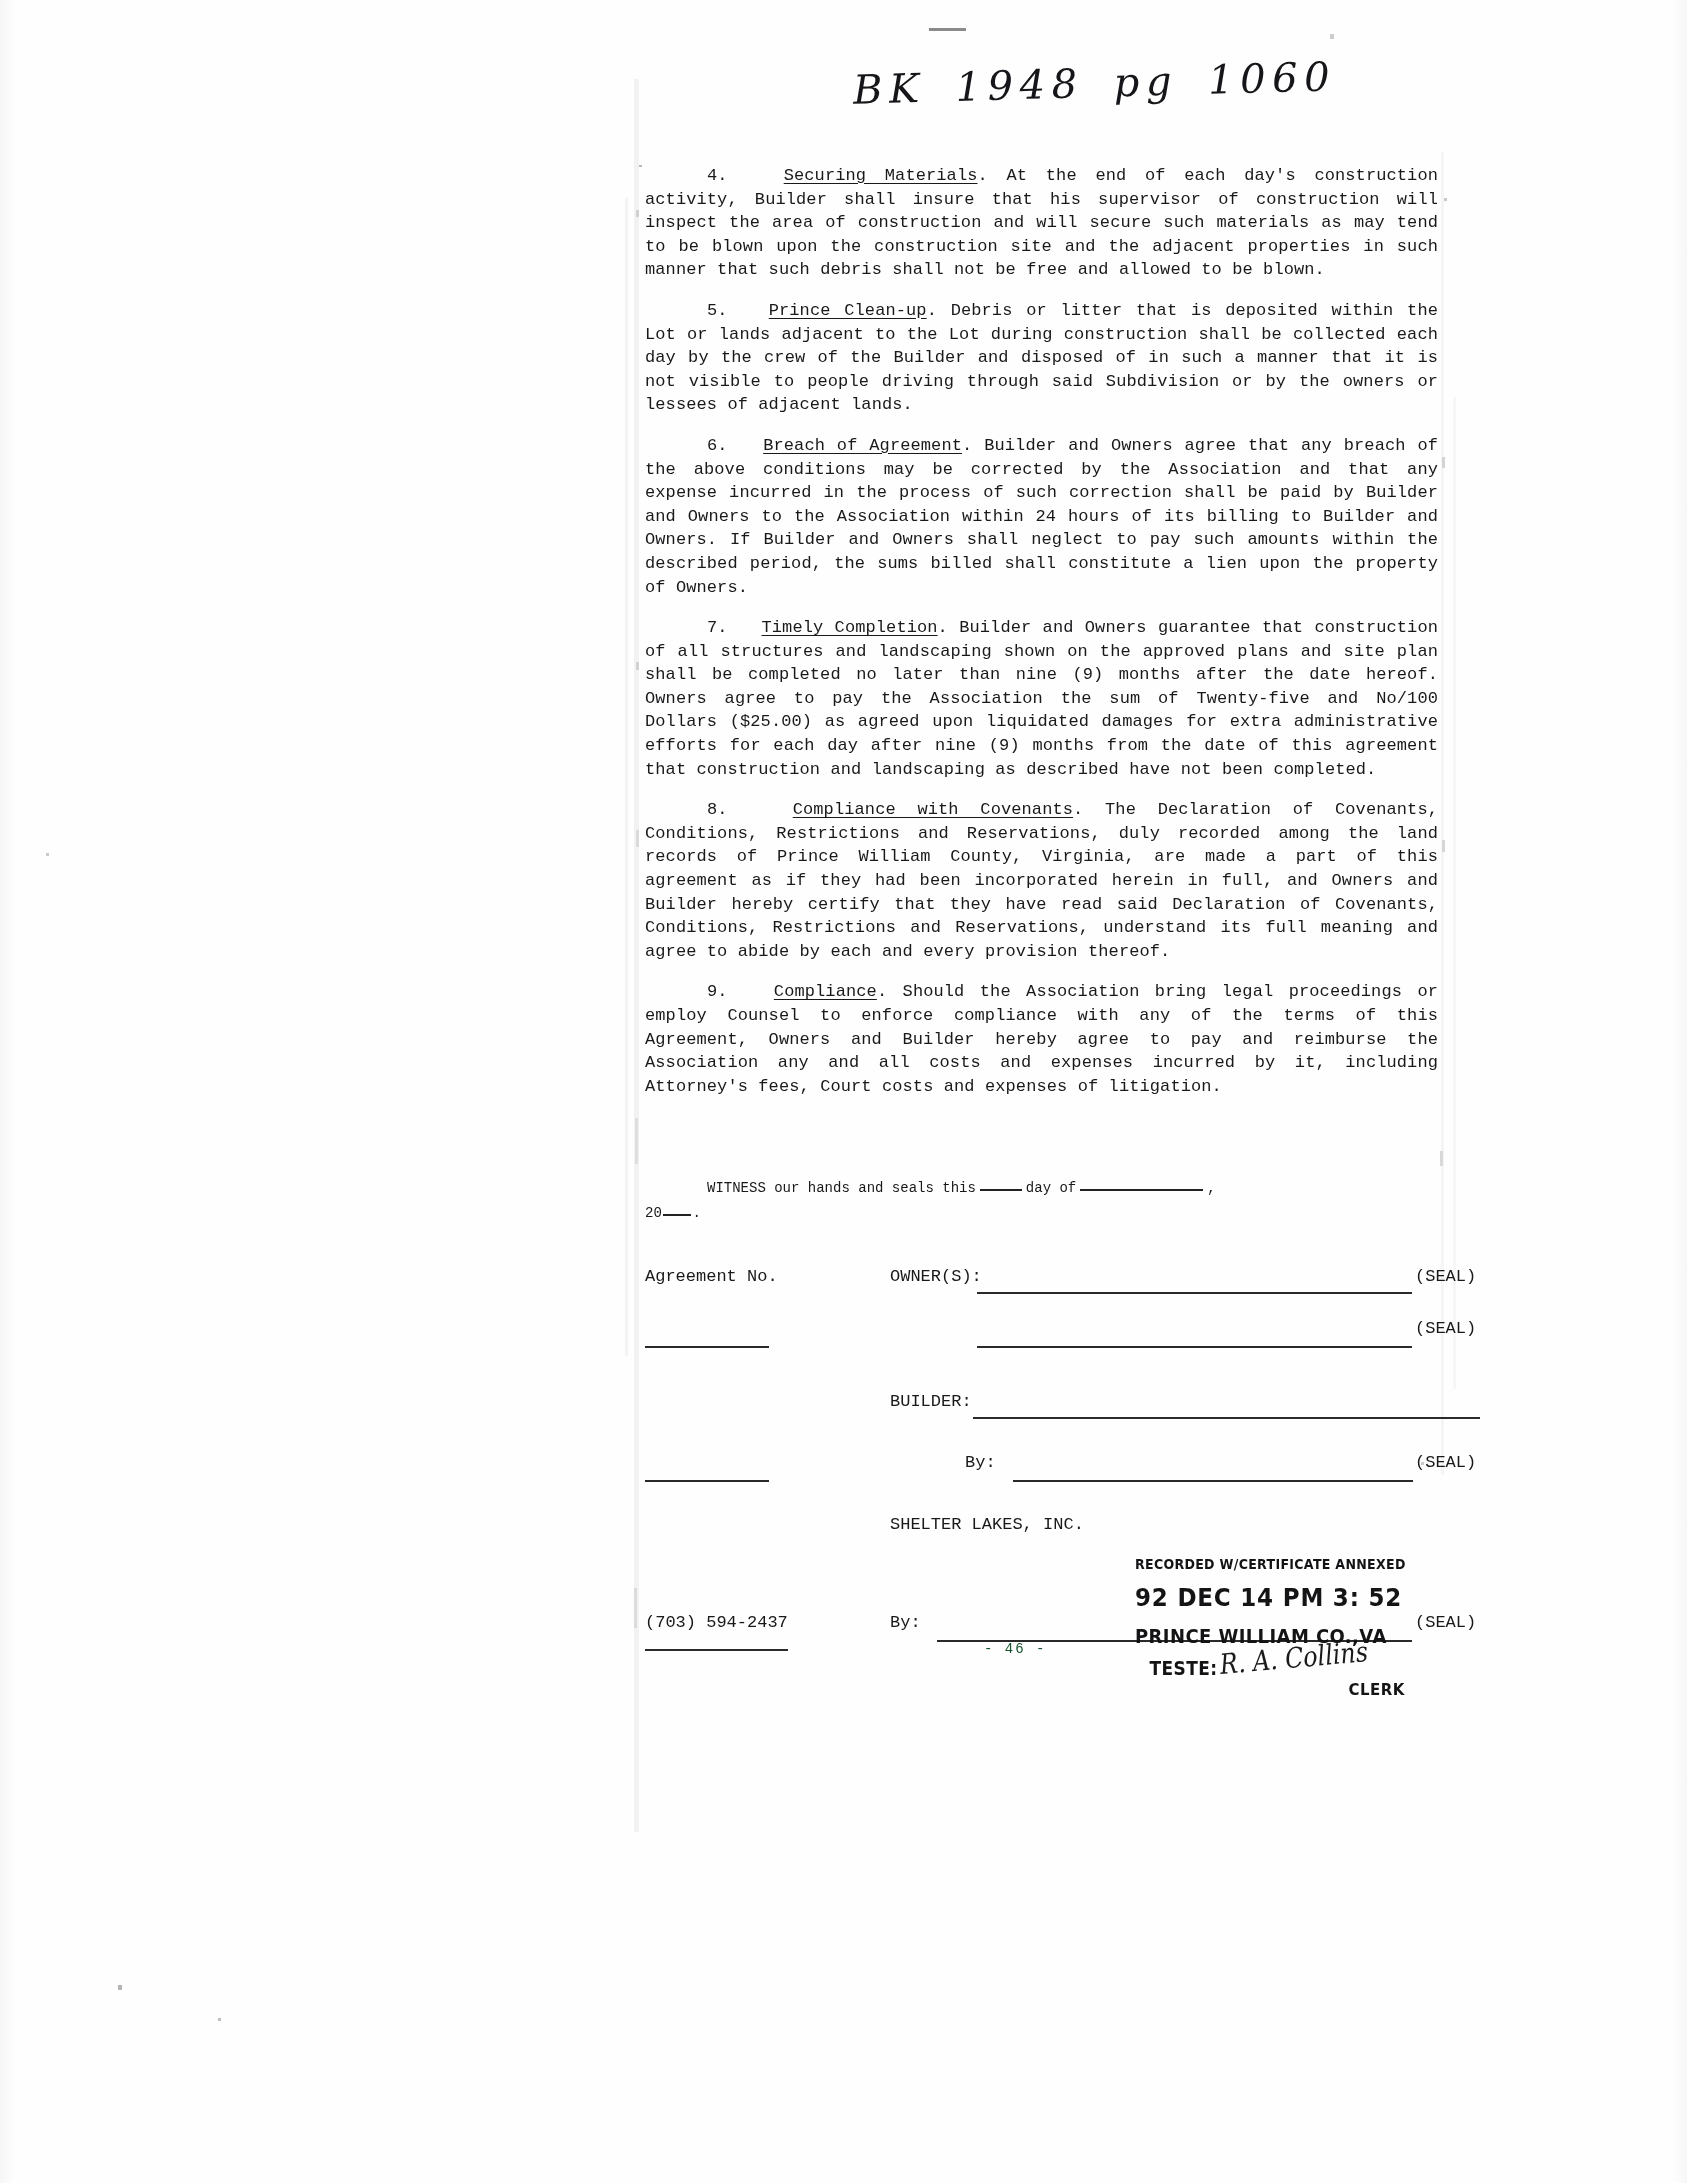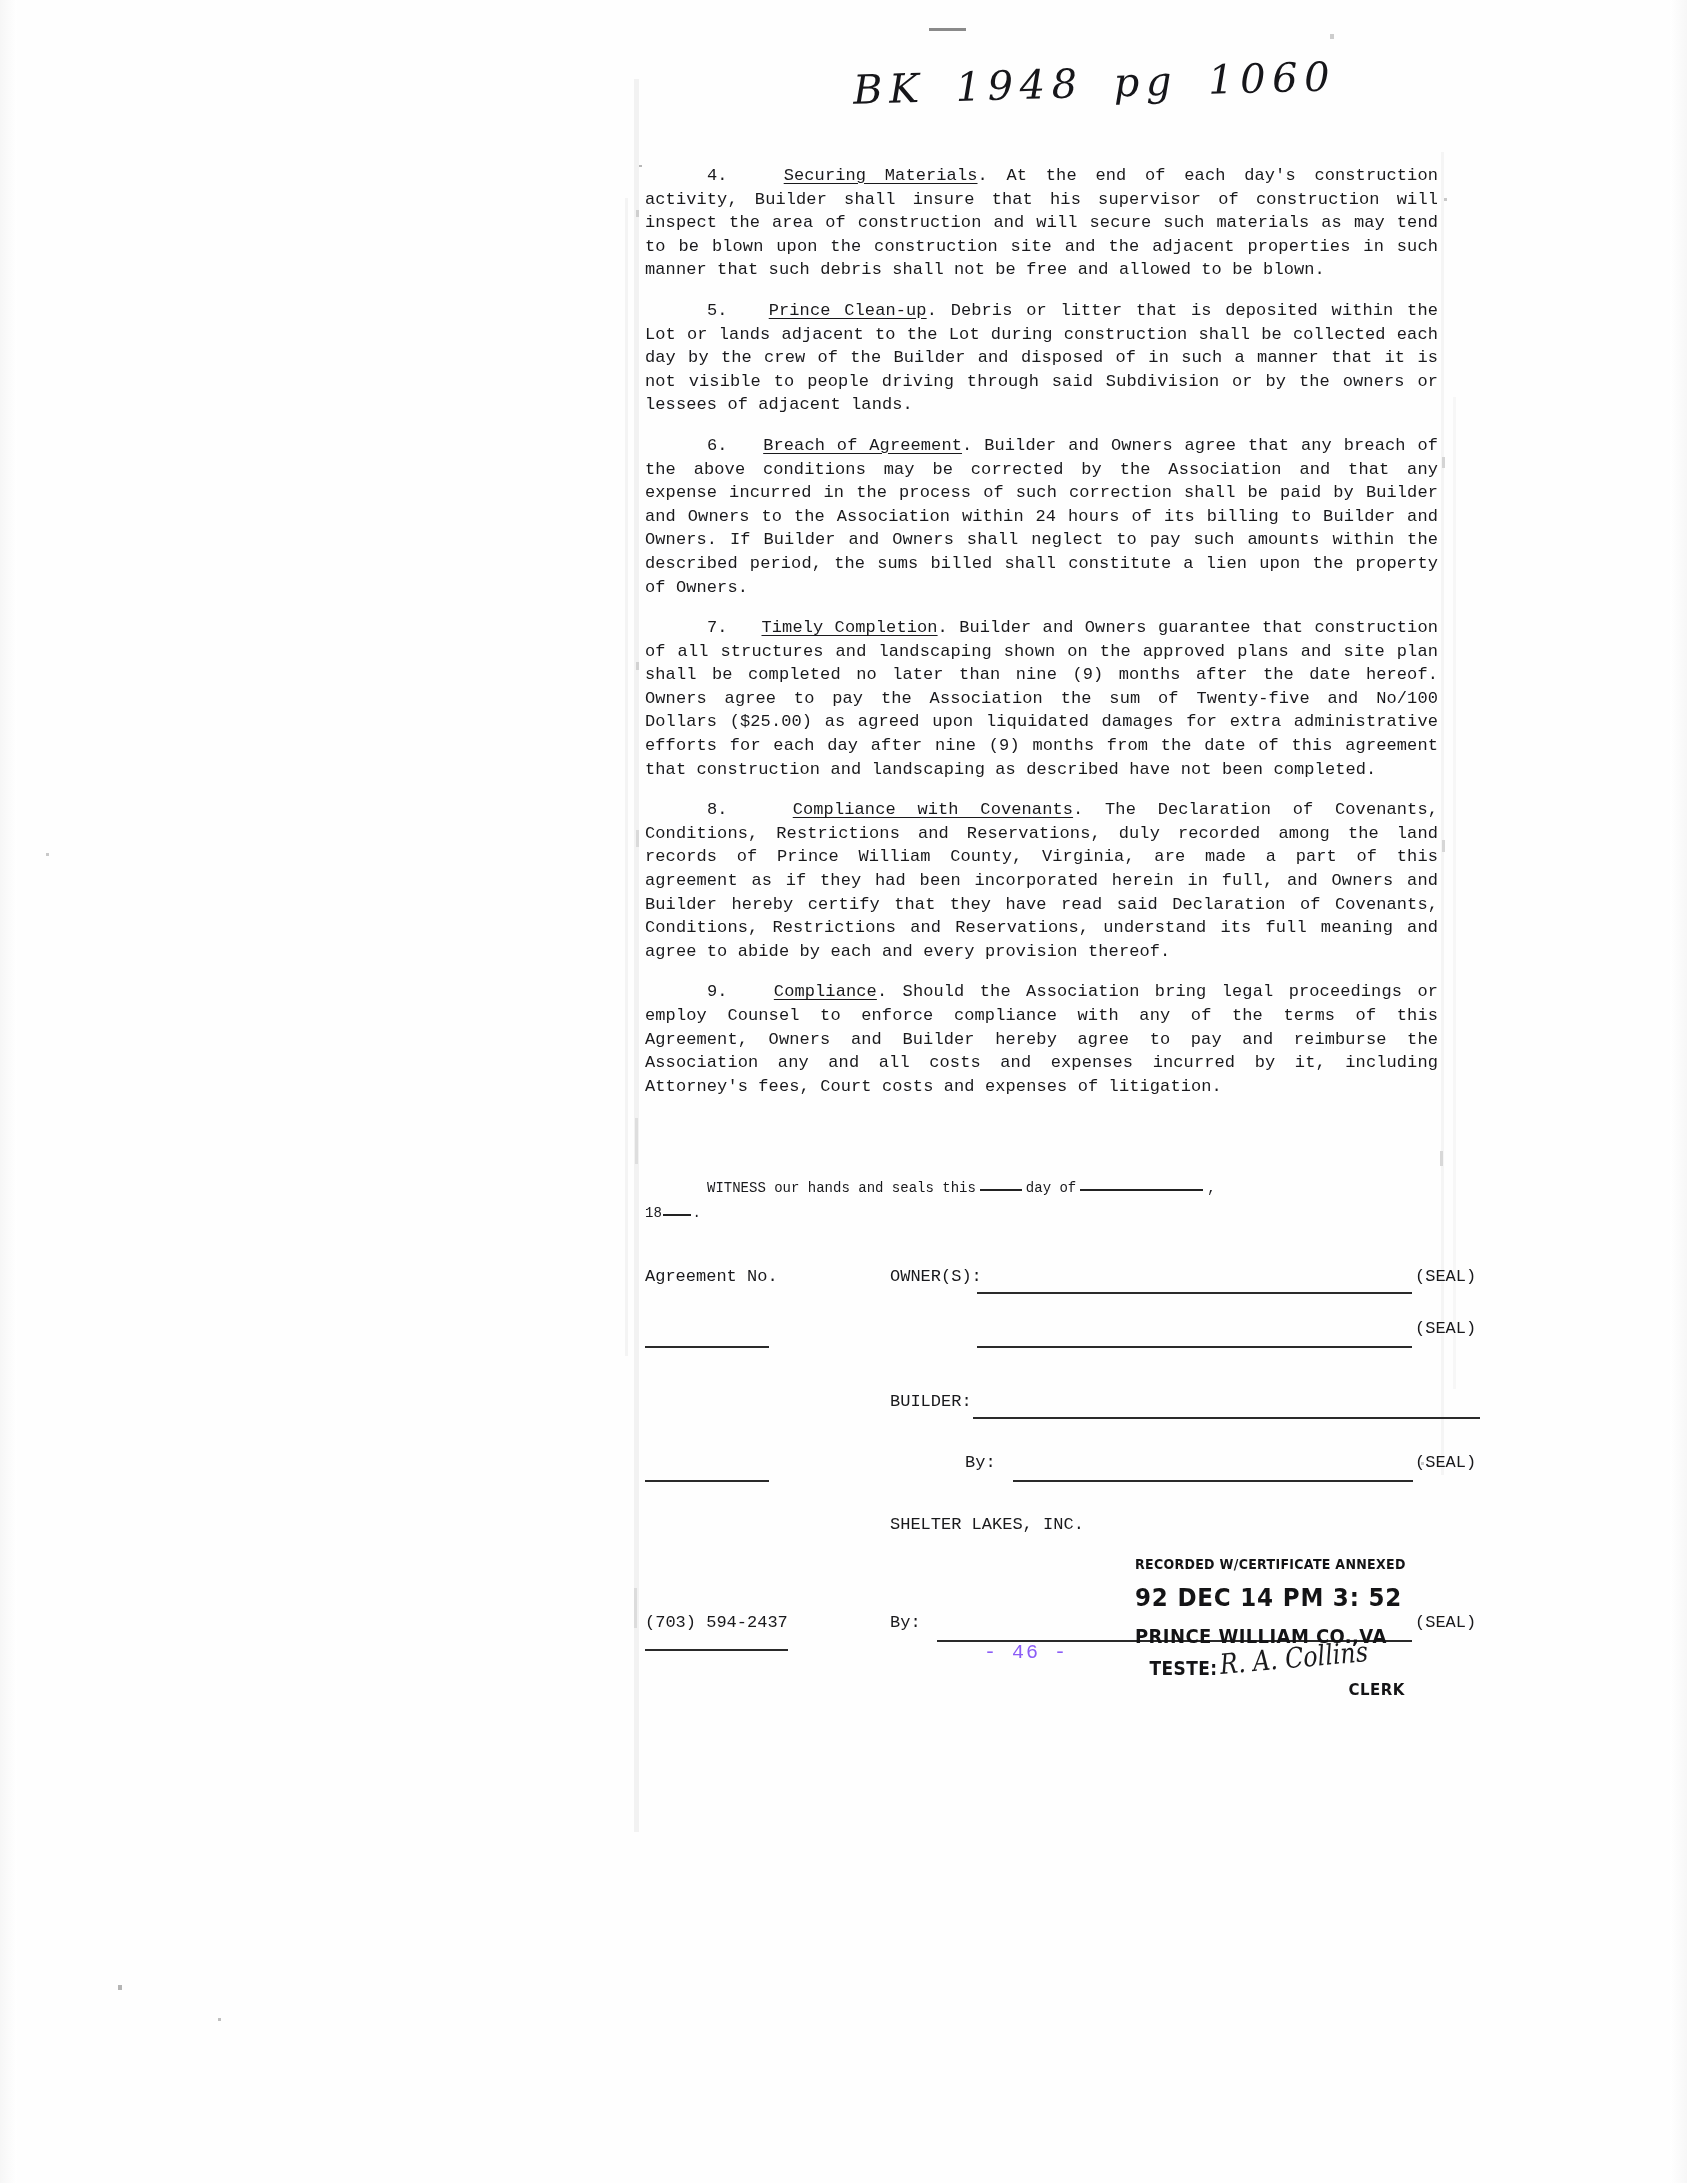--- a/index.html
+++ b/index.html
@@ -172,22 +172,22 @@
   .company-name {
     position: absolute;
     white-space: nowrap;
   }
 
   
   #page-num {
     position: absolute;
     left: 984px;
     top: 1641px;
-    font-size: 20px;
-    color: #8b5cf6;
+    font-size: 14px;
+    color: #14532d;
     letter-spacing: 2px;
     white-space: nowrap;
   }
 
   
   #rec-stamp {
     position: absolute;
     left: 1135px;
     top: 1556px;
     width: 278px;
@@ -323,21 +323,21 @@
 
     <p class="para">
       <span class="lead-indent"></span><span>9.</span>
       &nbsp;&nbsp;<u>Compliance</u><span>. Should the Association bring legal proceedings or employ Counsel to enforce compliance with any of the terms of this Agreement, Owners and Builder hereby agree to pay and reimburse the Association any and all costs and expenses incurred by it, including Attorney's fees, Court costs and expenses of litigation.</span>
     </p>
 
   </div>
 
   <div id="witness">
     <span class="lead-indent"></span><span>WITNESS our hands and seals this</span><span class="blank-s"></span><span>day of</span><span class="blank-m"></span><span>,</span><br>
-    <span>18</span><span class="blank-xs"></span><span>.</span>
+    <span>20</span><span class="blank-xs"></span><span>.</span>
   </div>
 
   <div id="sig-block">
 
     <div class="sig-row" style="height:56px;">
       <span class="sig-label-left">Agreement No.</span>
       <span class="sig-label-mid" style="left:245px;">OWNER(S):</span>
       <span class="sig-line" style="left:332px; top:25px; width:435px;"></span>
       <span class="seal-tag" style="left:770px;">(SEAL)</span>
     </div>

